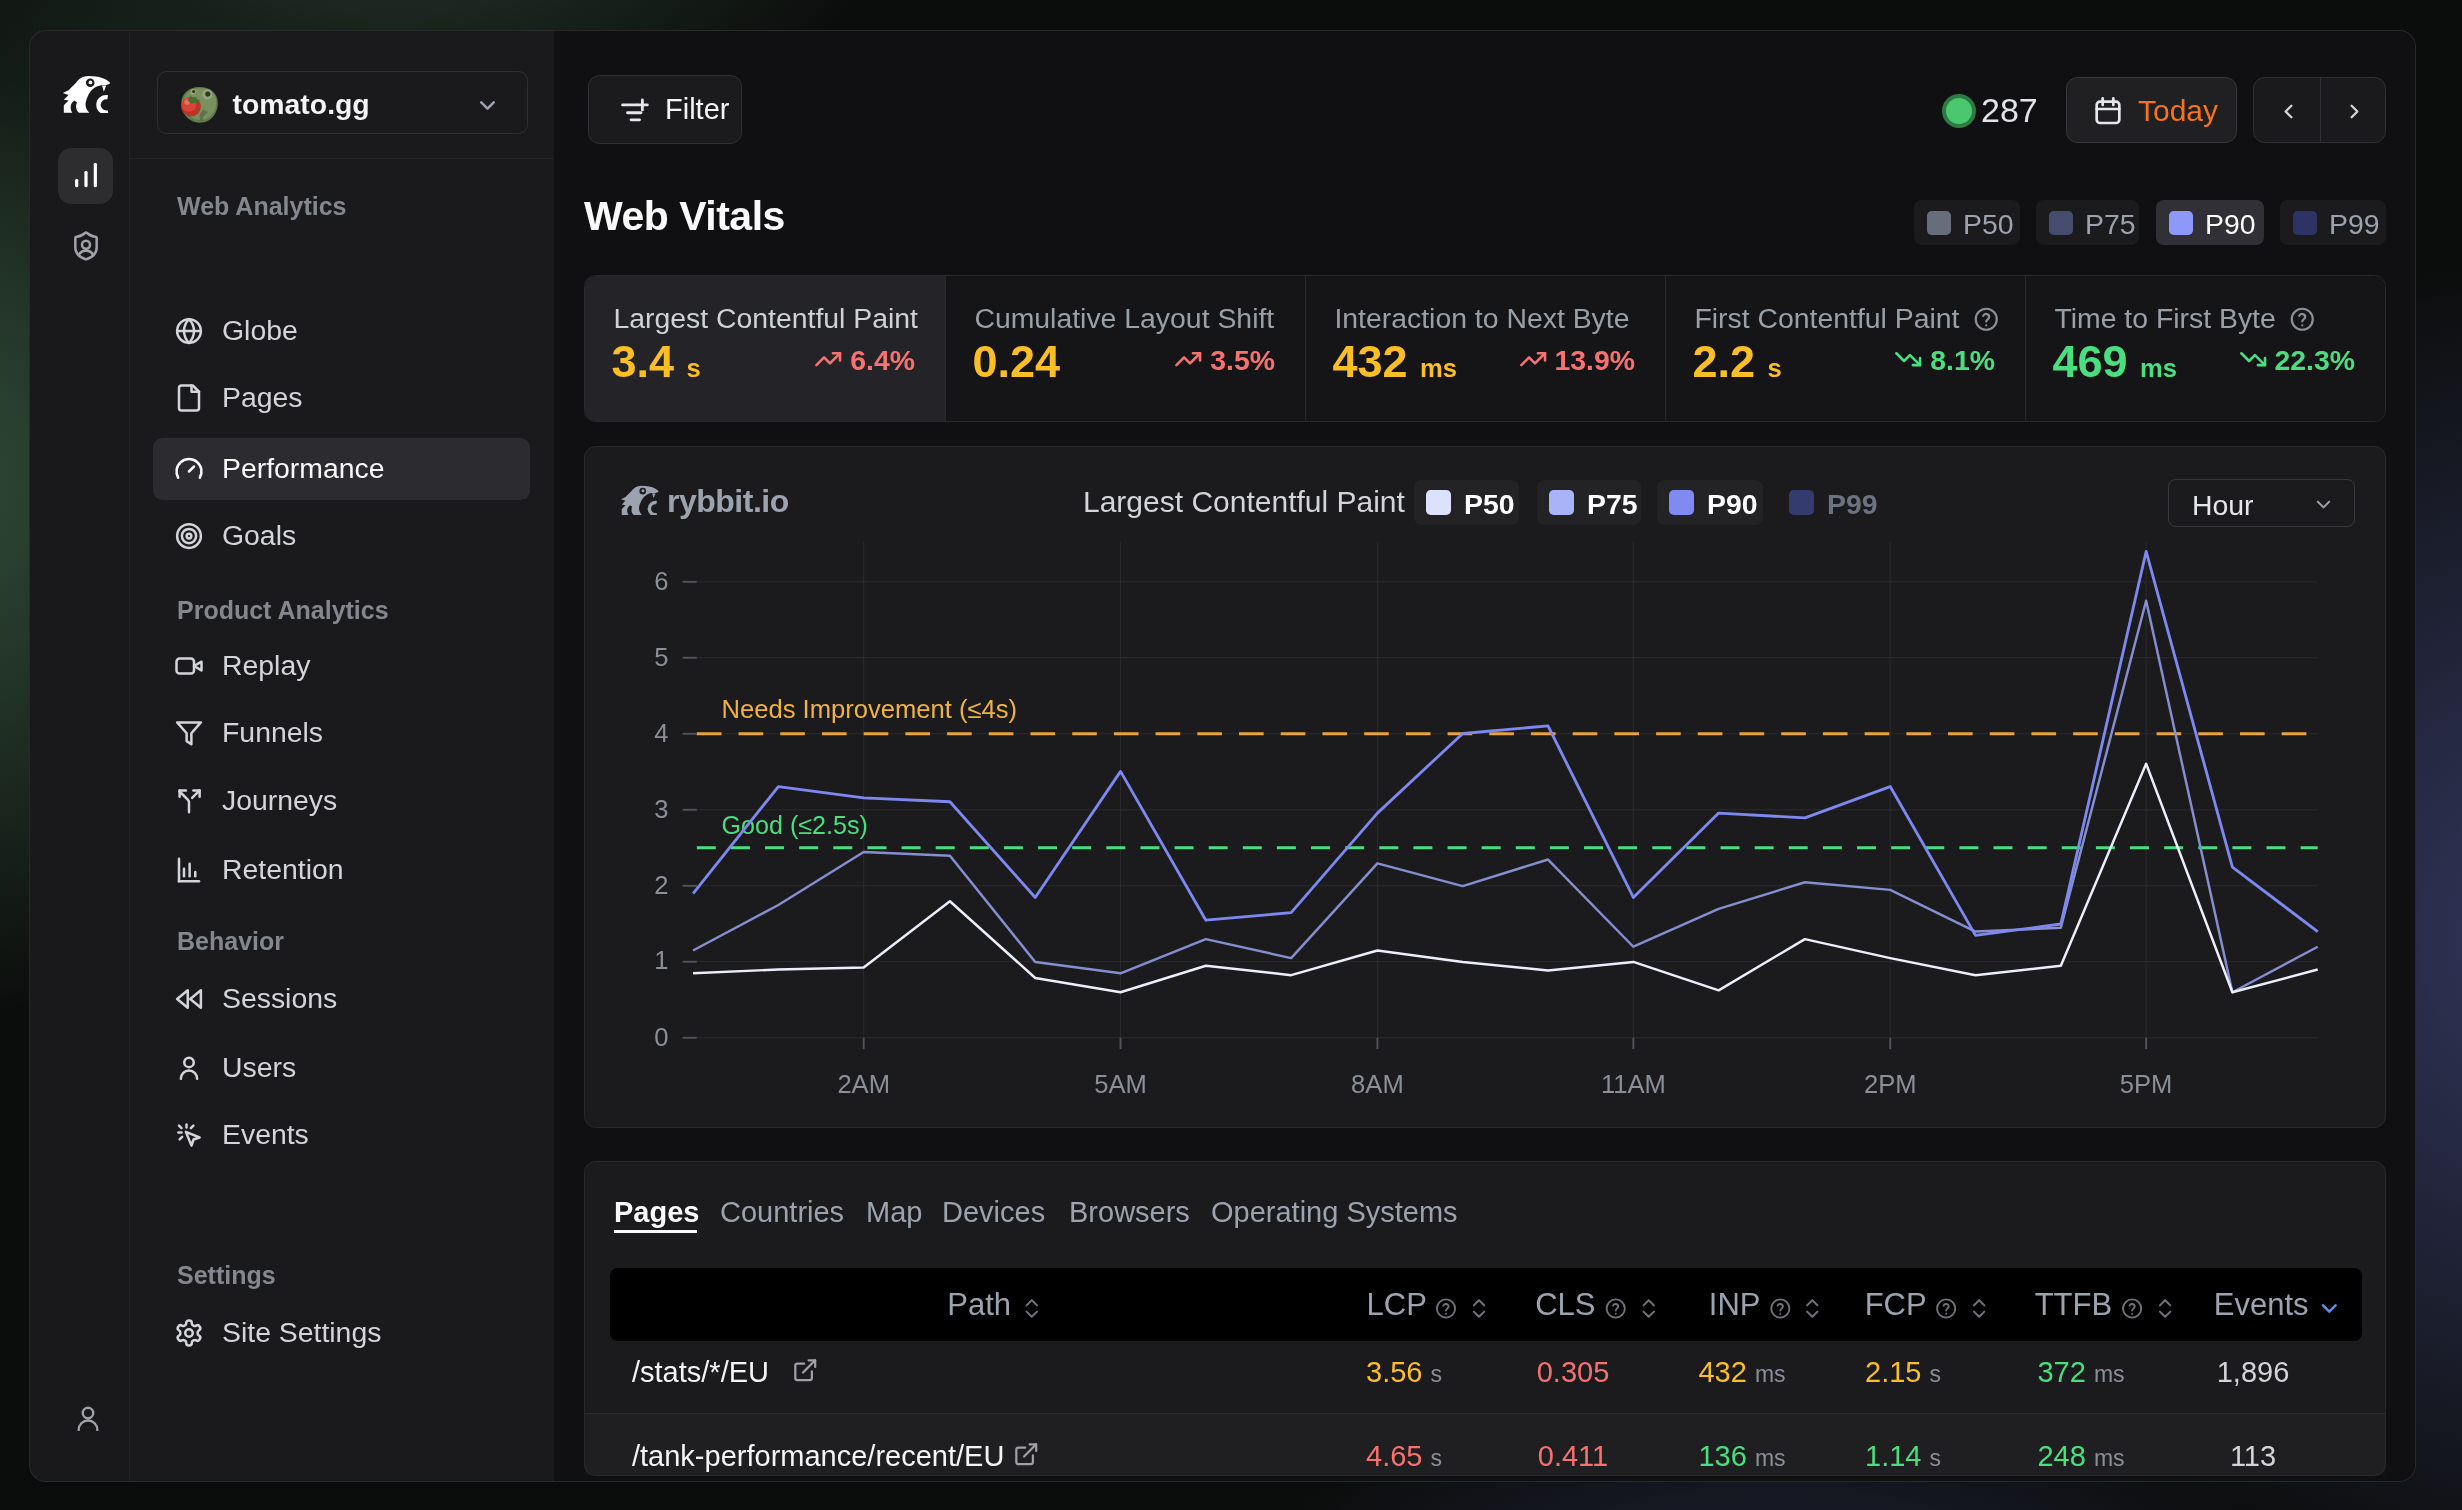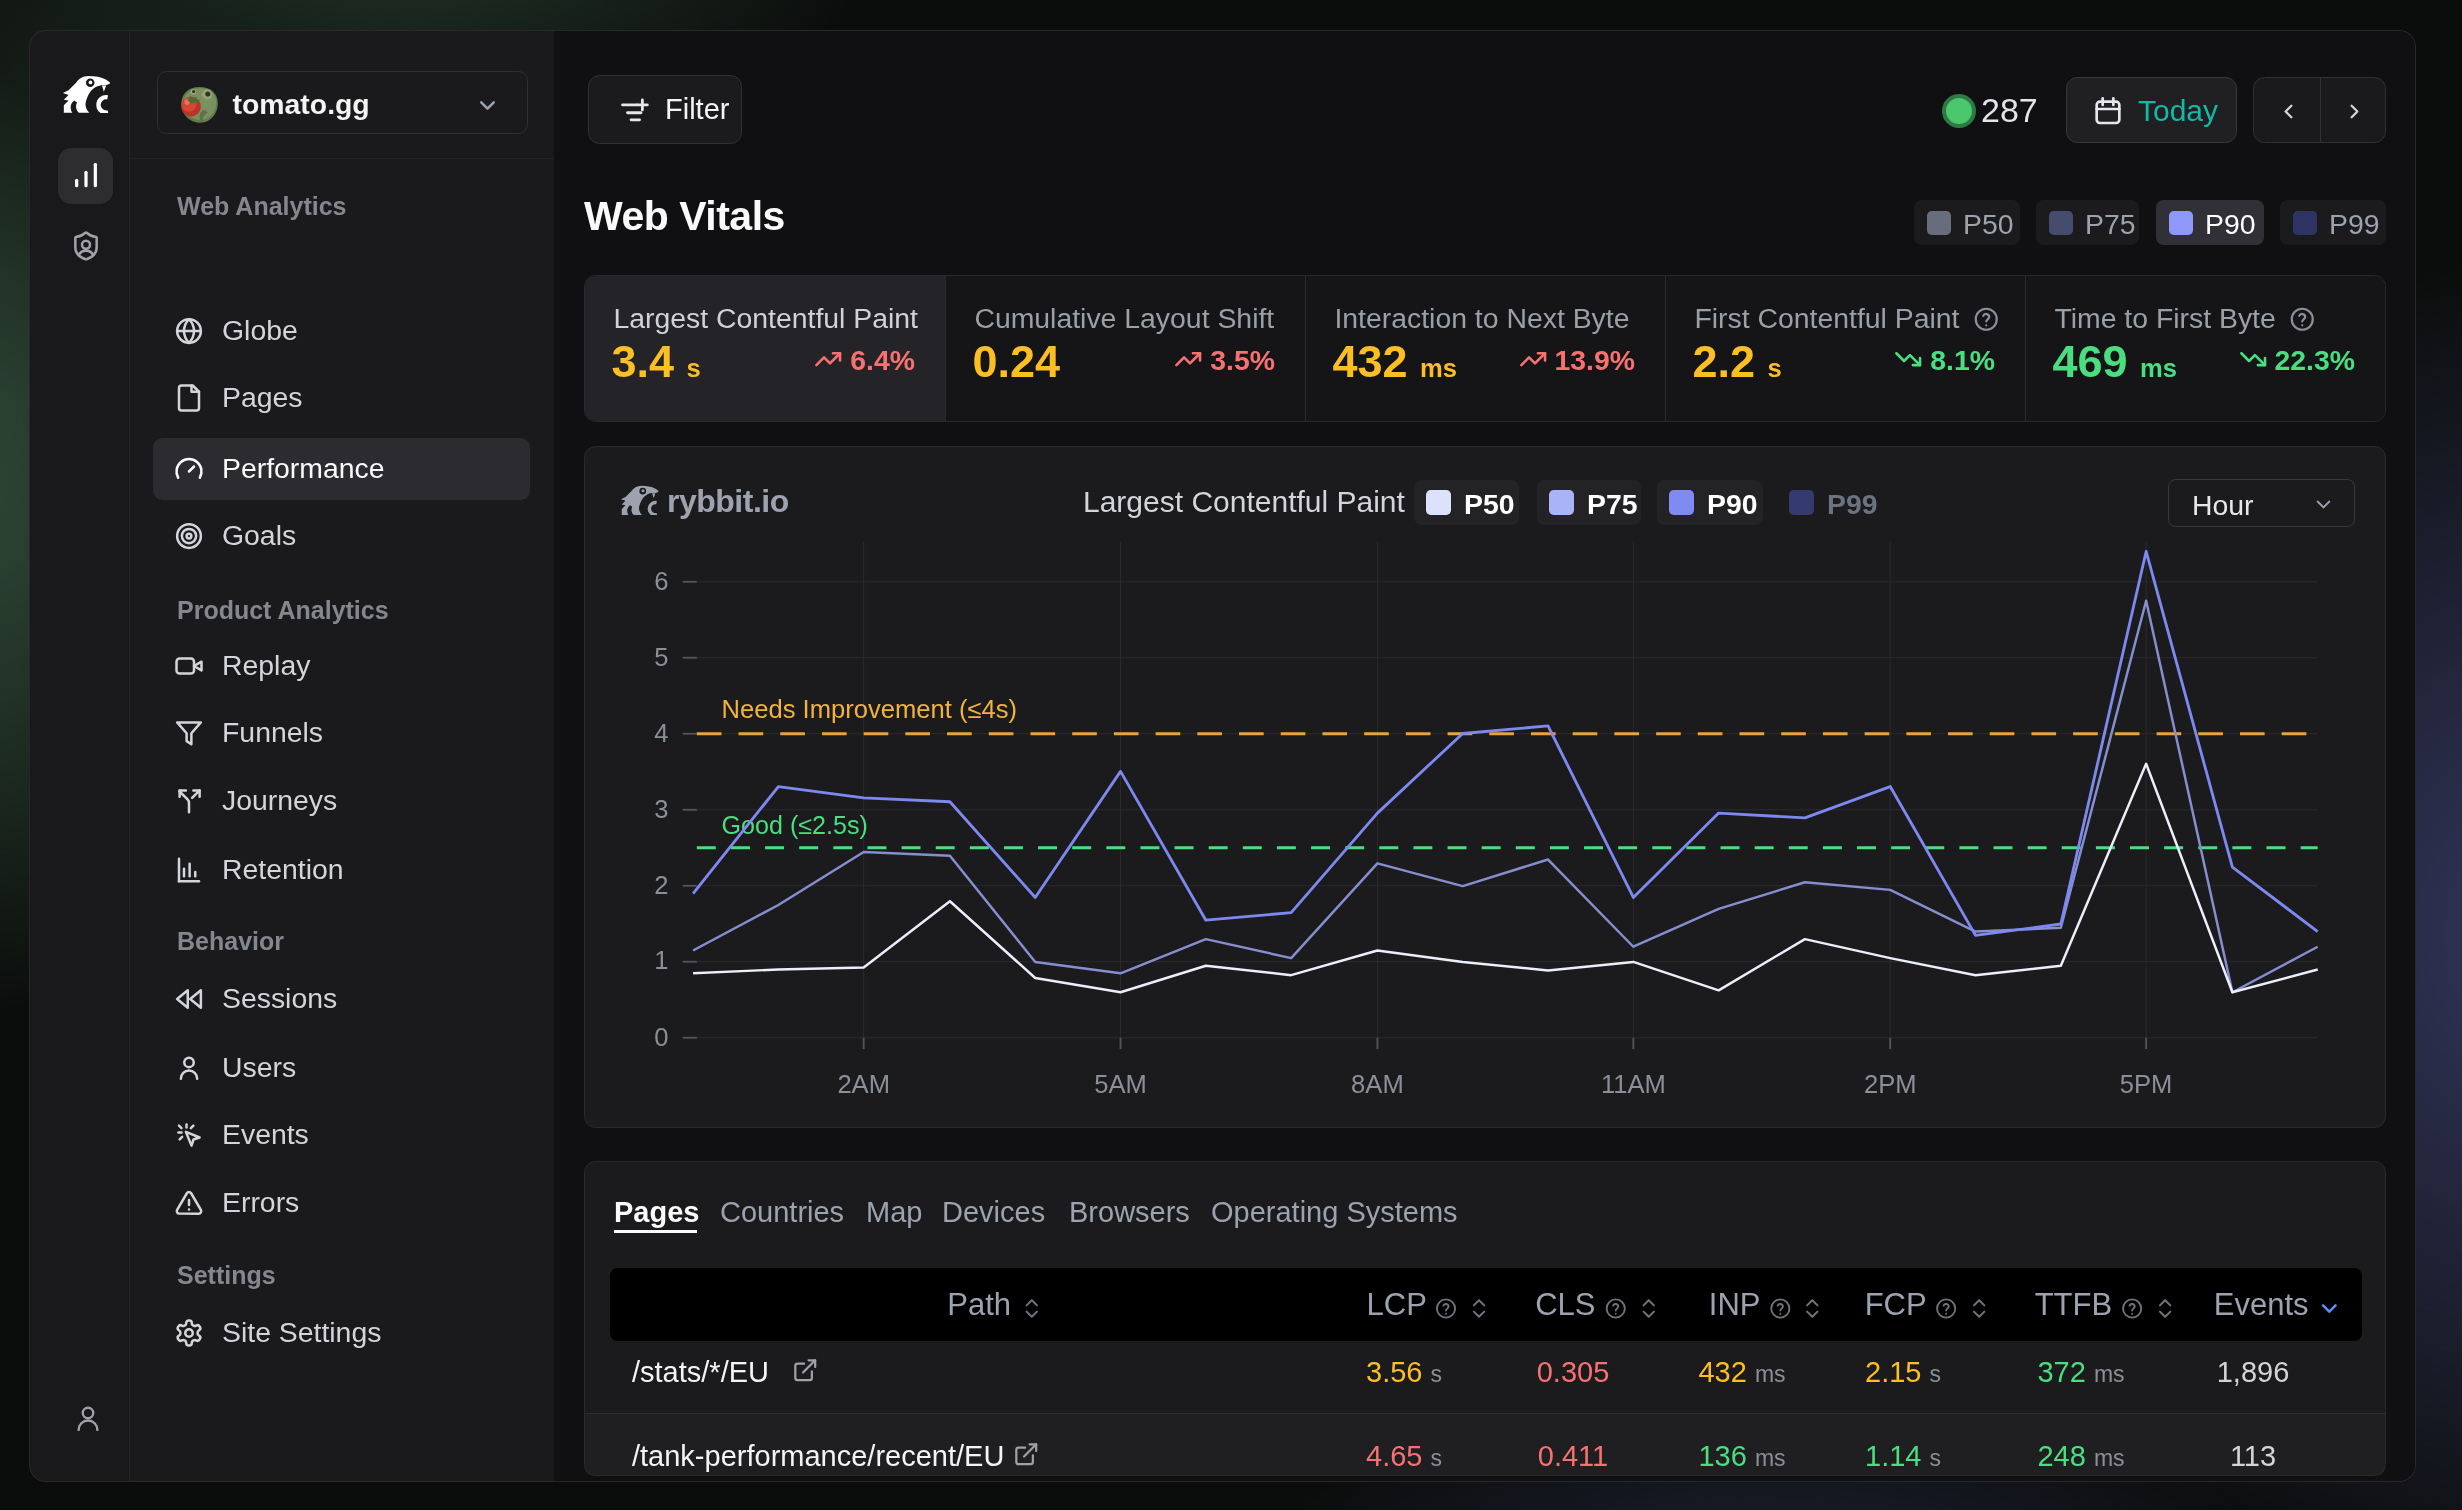--- a/index.html
+++ b/index.html
@@ -39,21 +39,21 @@
 .navitem .ni { position:absolute; left:21px; top:16px; width:30px; height:30px; }
 .navitem .nt { position:absolute; left:69px; top:14.2px; font-size:28.4px; }
 
 .main { position:absolute; left:524px; top:0; width:1862px; height:100%; background:#101012; }
 .filterbtn { position:absolute; left:34px; top:44px; width:154px; height:69px; background:#1b1b1d; border:0.9px solid #313135; border-radius:11.4px; }
 .filterbtn span { position:absolute; left:76px; top:17px; font-size:29px; color:#f4f4f5; }
 .filterbtn svg { position:absolute; left:30px; top:19px; }
 .livedot { position:absolute; left:1388px; top:63px; width:34px; height:34px; border-radius:50%; background:#4bc76d; border:4.3px solid #2d7a44; }
 .livenum { position:absolute; left:1427px; top:60px; font-size:34px; color:#e2e4e8; }
 .todaybtn { position:absolute; left:1512px; top:46px; width:171px; height:66px; background:#202023; border:0.9px solid #38383c; border-radius:11.4px; }
-.todaybtn span { position:absolute; left:71px; top:16px; font-size:30px; color:#14b8a6; }
+.todaybtn span { position:absolute; left:71px; top:16px; font-size:30px; color:#f97316; }
 .todaybtn svg { position:absolute; left:25px; top:17px; }
 .chevgrp { position:absolute; left:1699px; top:46px; width:133px; height:66px; border:0.9px solid #313135; border-radius:11.4px; background:#1a1a1c; }
 .chevgrp .d { position:absolute; left:66px; top:0; width:0.9px; height:100%; background:#313135; }
 .h1 { position:absolute; left:30px; top:162px; letter-spacing:-0.5px; font-size:41px; font-weight:bold; color:#fafafa;text-align:center; }
 .pbtn { position:absolute; top:169px; height:45px; border-radius:7.6px; background:#1b1b1d; font-size:28.4px; color:#9ca3af; }
 .pbtn .sw { position:absolute; left:13.3px; top:11.4px; width:24px; height:24px; border-radius:4.7px; }
 .pbtn .pl { position:absolute; left:49px; top:7.6px; }
 .pbtn.on { background:#303036; color:#fff; }
 
 .mrow { position:absolute; left:30px; top:244px; width:1802px; height:147px; border:0.9px solid #29292c; border-radius:11.4px; overflow:hidden; display:flex; }
@@ -253,30 +253,20 @@
       <svg width="30" height="30" viewBox="0 0 24 24" fill="none" stroke="currentColor" stroke-width="2" stroke-linecap="round" stroke-linejoin="round">
             <path d="m9.5 9.5 4.5 11 1.6-4.9 4.9-1.6z"></path>
             <path d="M4 4.5 6 6.5"></path>
             <path d="M3.5 10H6"></path>
             <path d="M10 3.5V6"></path>
             <path d="m6.5 13.5-2 2"></path>
             <path d="m13.5 6.5 2-2"></path>
           </svg>
       </span>
         <span class="nt">Events</span>
-      </div>
-    <div class="navitem" style="top:1141px">
-        <span class="ni">
-      <svg width="30" height="30" viewBox="0 0 24 24" fill="none" stroke="currentColor" stroke-width="2" stroke-linecap="round" stroke-linejoin="round">
-            <path d="M10.3 4.2 2.5 17.5a2 2 0 0 0 1.7 3h15.6a2 2 0 0 0 1.7-3L13.7 4.2a2 2 0 0 0-3.4 0z"></path>
-            <path d="M12 9.5v4"></path>
-            <path d="M12 17.2h.01"></path>
-          </svg>
-      </span>
-        <span class="nt">Errors</span>
       </div>
     <div class="seclabel" style="top:1230px">Settings</div>
     <div class="navitem" style="top:1271px">
         <span class="ni">
       <svg width="30" height="30" viewBox="0 0 24 24" fill="none" stroke="currentColor" stroke-width="2" stroke-linecap="round" stroke-linejoin="round">
             <path d="M12.22 2h-.44a2 2 0 0 0-2 2v.18a2 2 0 0 1-1 1.73l-.43.25a2 2 0 0 1-2 0l-.15-.08a2 2 0 0 0-2.73.73l-.22.38a2 2 0 0 0 .73 2.73l.15.1a2 2 0 0 1 1 1.72v.51a2 2 0 0 1-1 1.74l-.15.09a2 2 0 0 0-.73 2.73l.22.38a2 2 0 0 0 2.73.73l.15-.08a2 2 0 0 1 2 0l.43.25a2 2 0 0 1 1 1.73V20a2 2 0 0 0 2 2h.44a2 2 0 0 0 2-2v-.18a2 2 0 0 1 1-1.73l.43-.25a2 2 0 0 1 2 0l.15.08a2 2 0 0 0 2.73-.73l.22-.39a2 2 0 0 0-.73-2.73l-.15-.08a2 2 0 0 1-1-1.74v-.5a2 2 0 0 1 1-1.74l.15-.09a2 2 0 0 0 .73-2.73l-.22-.38a2 2 0 0 0-2.73-.73l-.15.08a2 2 0 0 1-2 0l-.43-.25a2 2 0 0 1-1-1.73V4a2 2 0 0 0-2-2z"></path>
             <circle cx="12" cy="12" r="3"></circle>
           </svg>
       </span>
         <span class="nt">Site Settings</span>

